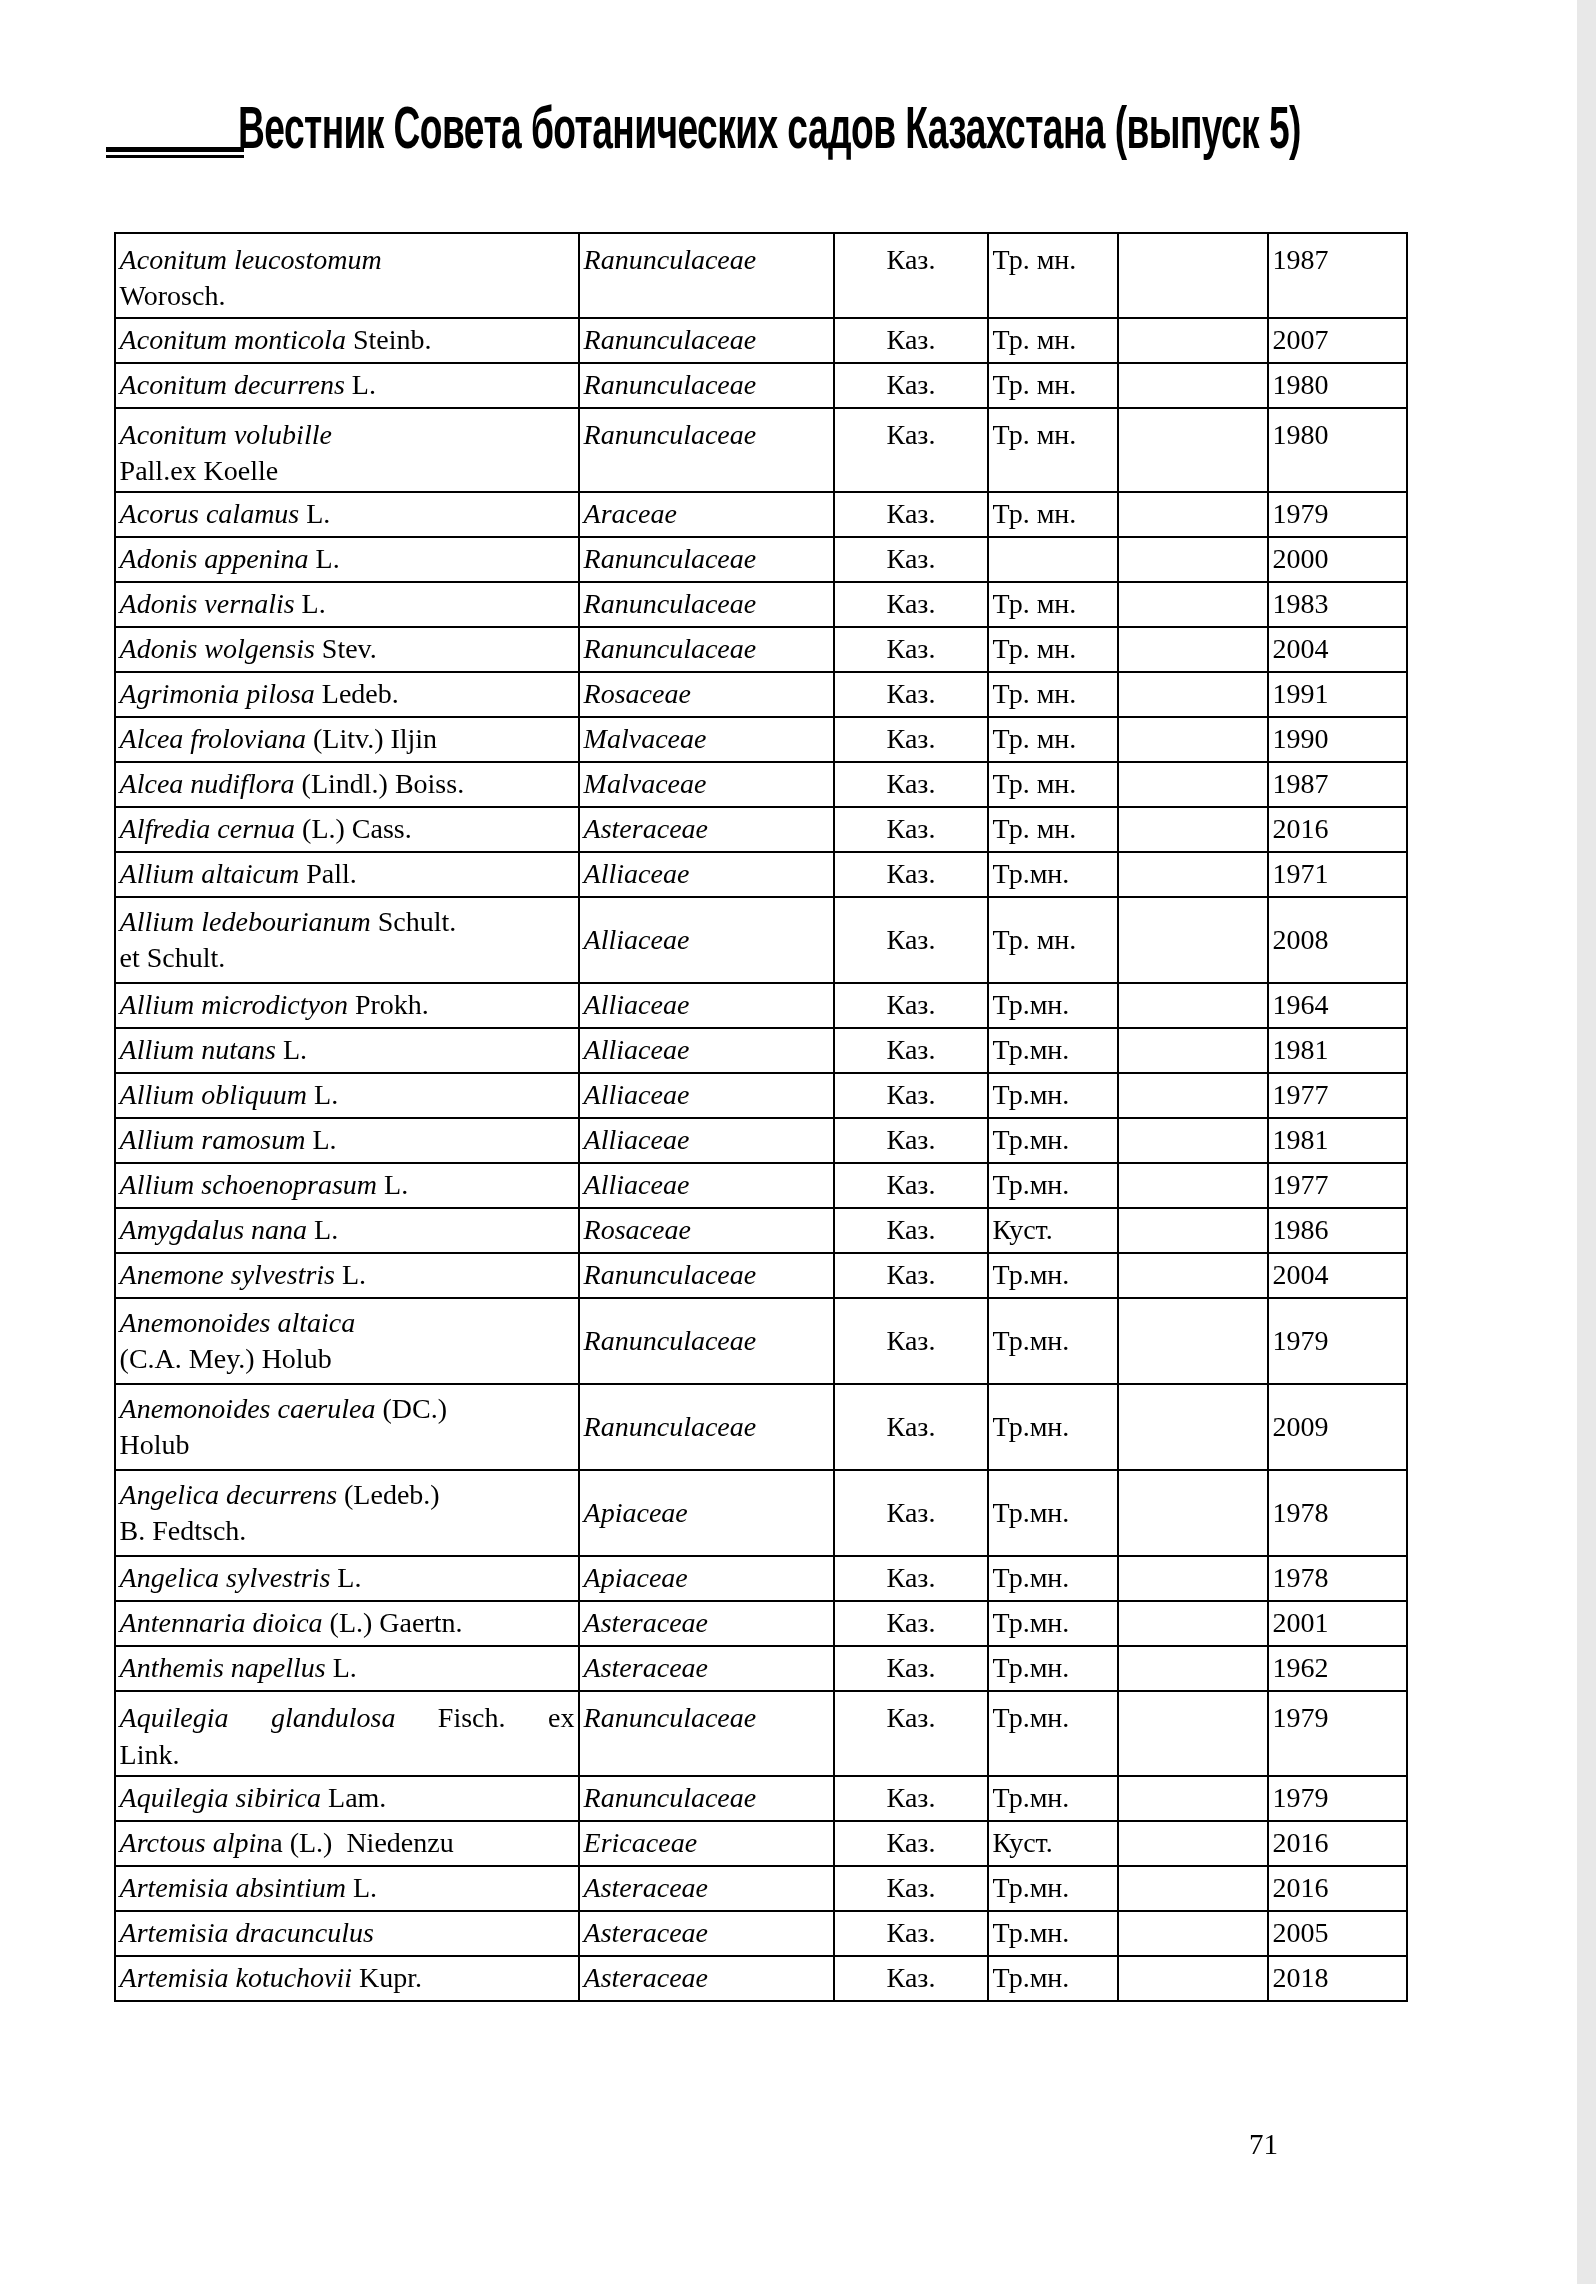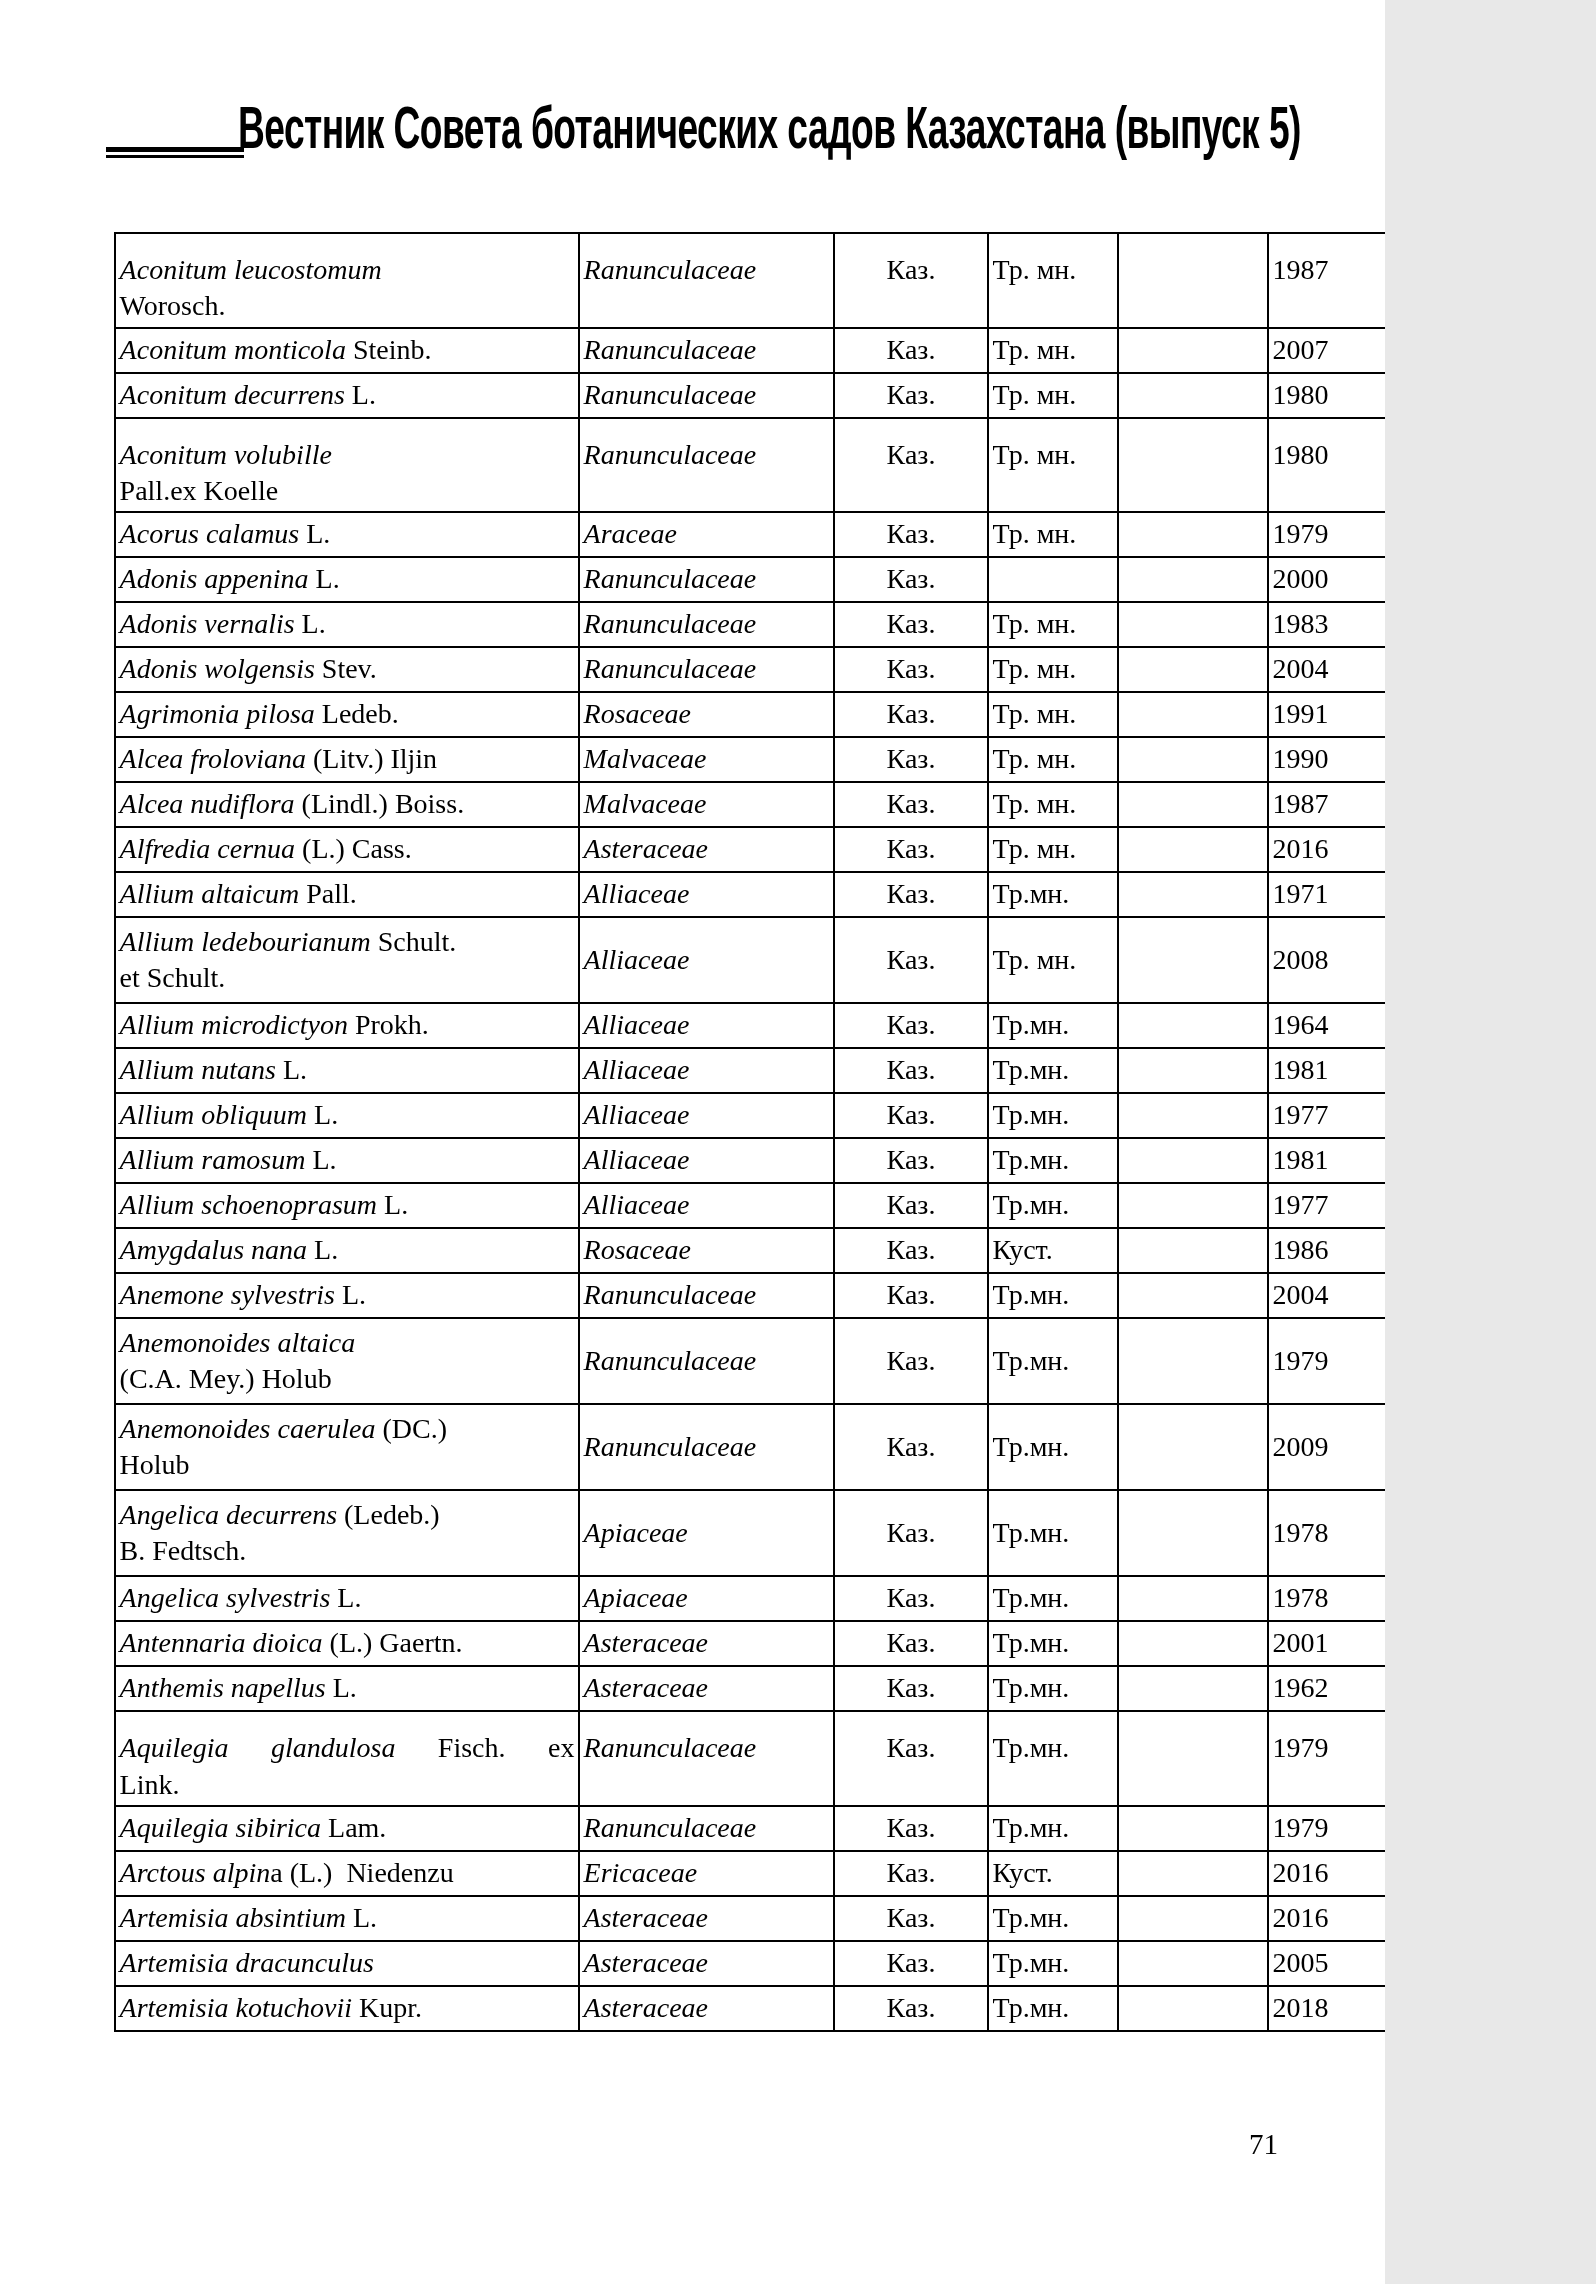--- a/index.html
+++ b/index.html
@@ -1,18 +1,18 @@
 <!DOCTYPE html>
 <html style="font-size:14.3px"><head>
 <meta charset="utf-8">
 <style>
   html,body{margin:0;padding:0;background:#e8e8e8;}
   .page{
     position:relative;
-    width:1385px;height:2285px;
+    width:1577px;height:2285px;
     background:#ffffff;
     font-family:"Liberation Serif", serif;
     color:#000;
     overflow:hidden;
   }
   
   .rule-double{
     position:absolute;left:106px;top:147px;width:138px;height:10.7px;
   }
   .rule-double .bar1{height:5.4px;background:#000;}
@@ -44,21 +44,21 @@
   }
   td.species{padding-left:50px;padding-right:9px;}
   td.family{padding-left:14.3px;font-style:italic;}
   td.region{text-align:center;padding-left:0;padding-right:0;}
   td.form{padding-left:10.7px;border-radius:22px;}
   td.year{text-align:left;padding-right:32px;}
   .sci{font-style:italic;}
   tr.r-s{height:45px;}
   tr.r-d{height:81px;}
   tr.r-t{height:86px;}
-  tr.r-d td{vertical-align:top;padding-top:18px;}
+  tr.r-d td{vertical-align:top;padding-top:8px;}
   tr.r-t td{vertical-align:middle;}
   tr.just td.species .l1{text-align:justify;text-align-last:justify;}
   .page-number{
     position:absolute;left:1249px;top:2128px;width:81px;
     font-size:29px;
   }
 </style>
 </head>
 <body>
 

